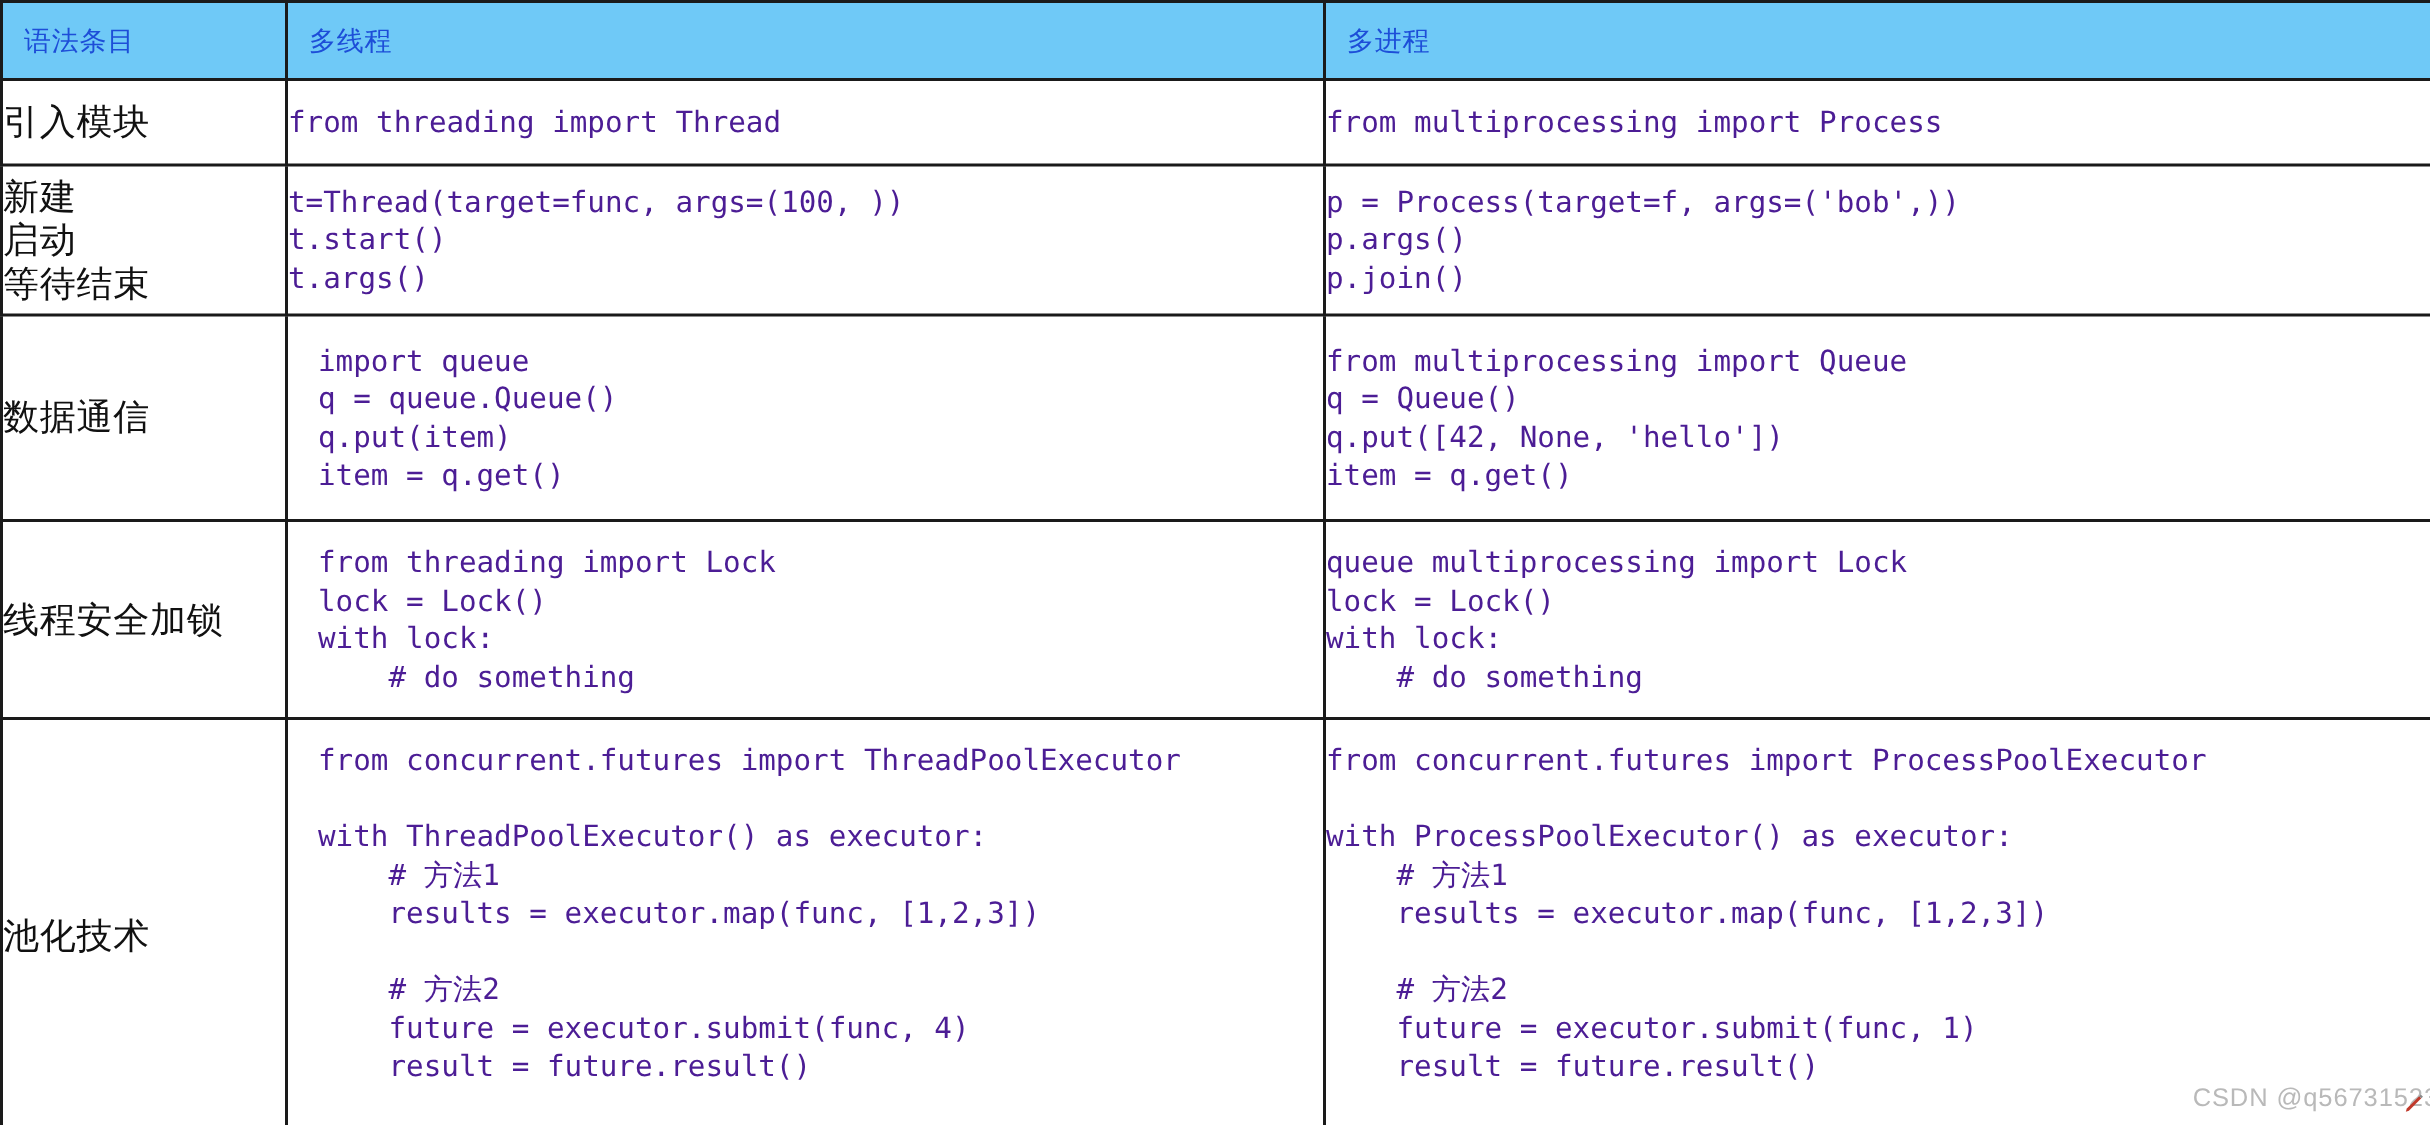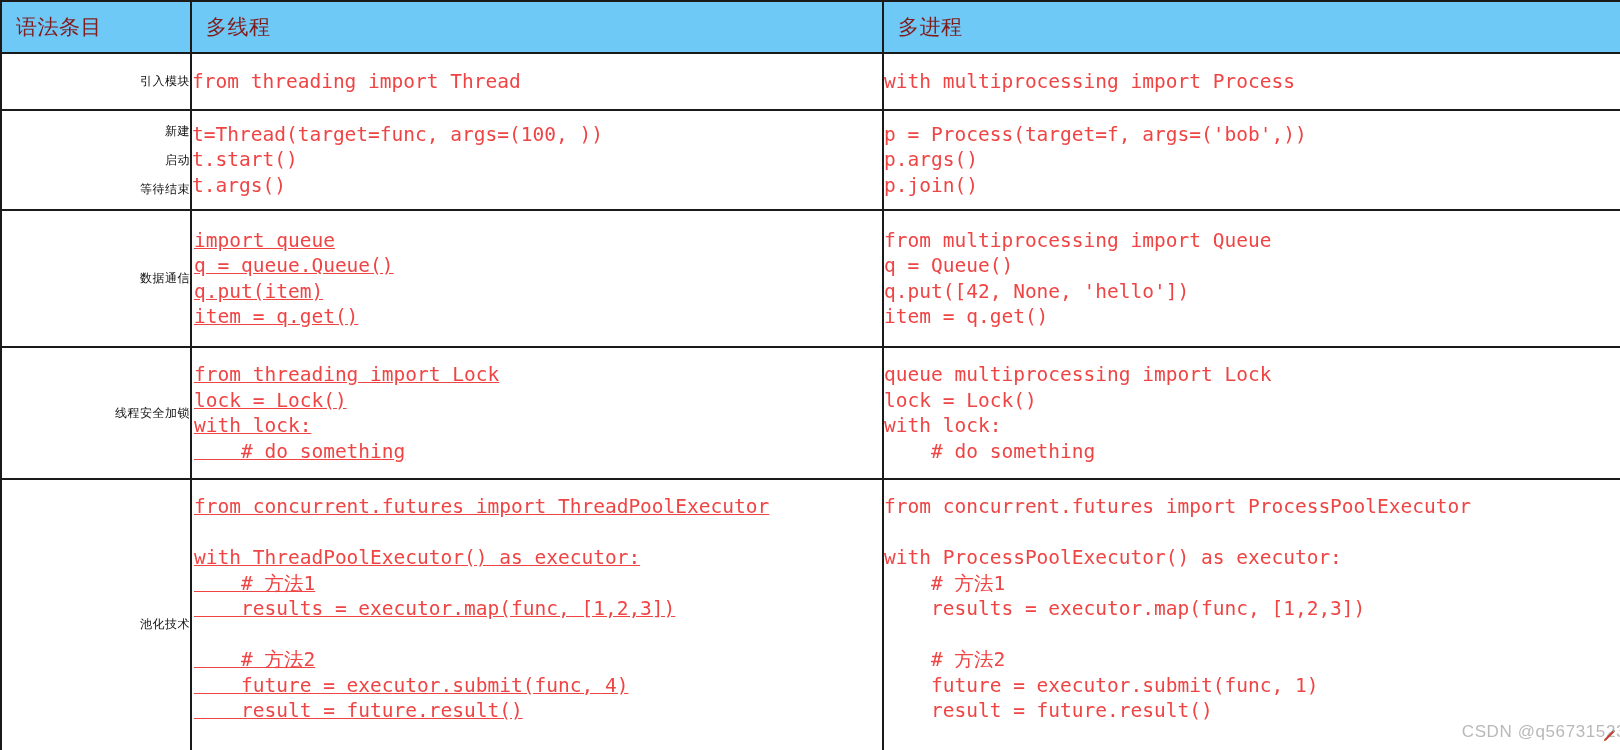--- a/index.html
+++ b/index.html
@@ -46,56 +46,54 @@
   table.cmp thead th {
     background: #6fc9f7;
     height: 50px;
     text-align: left;
     font-weight: normal;
   }
   .hd-label {
     display: block;
     padding: 0 14px;
     font-family: Liberation Sans, sans-serif;
-    font-size: 21px;
-    color: #7f1d1d;
+    font-size: 18px;
+    color: #1d4ed8;
     line-height: 26px;
     letter-spacing: 0.5px;
   }
 
   
   td.item-cell {
     padding: 0 14px;
   }
   .item-label {
     font-family: "Liberation Sans", sans-serif;
-    font-size: 12px;
+    font-size: 24px;
     color: #111111;
     line-height: 29px;
     white-space: pre-line;
     letter-spacing: 0.5px;
-    text-align: right;
   }
 
   
   td.code-cell {
     padding: 10px 0 10px 14px;
   }
   pre.code {
     margin: 0;
     font-family: "DejaVu Sans Mono", "Liberation Mono", monospace;
     font-size: 19.5px;
     line-height: 25.5px;
-    color: #ef4444;
+    color: #4c1d95;
     white-space: pre;
     letter-spacing: 0px;
   }
   pre.code.indent-1 {
-    padding-left: 2px;
-    text-decoration: underline;
+    padding-left: 20px;
   }
 
   
   tr.r-import  td { height: 55px; }
   tr.r-create  td { height: 98px; }
   tr.r-comm    td { height: 135px; }
   tr.r-lock    td { height: 130px; border-radius: 11px; }
   tr.r-pool    td { height: 275px; }
 
   tr.r-import td.code-cell { padding-top: 0; padding-bottom: 0; }
@@ -156,21 +154,21 @@
     <tbody>
 
       <tr class="r-import">
         <td class="item-cell">
           <div class="item-label">引入模块</div>
         </td>
         <td class="code-cell">
           <pre class="code">from threading import Thread</pre>
         </td>
         <td class="code-cell">
-          <pre class="code">with multiprocessing import Process</pre>
+          <pre class="code">from multiprocessing import Process</pre>
         </td>
       </tr>
 
       <tr class="r-create">
         <td class="item-cell">
           <div class="item-label">新建
 启动
 等待结束</div>
         </td>
         <td class="code-cell">

